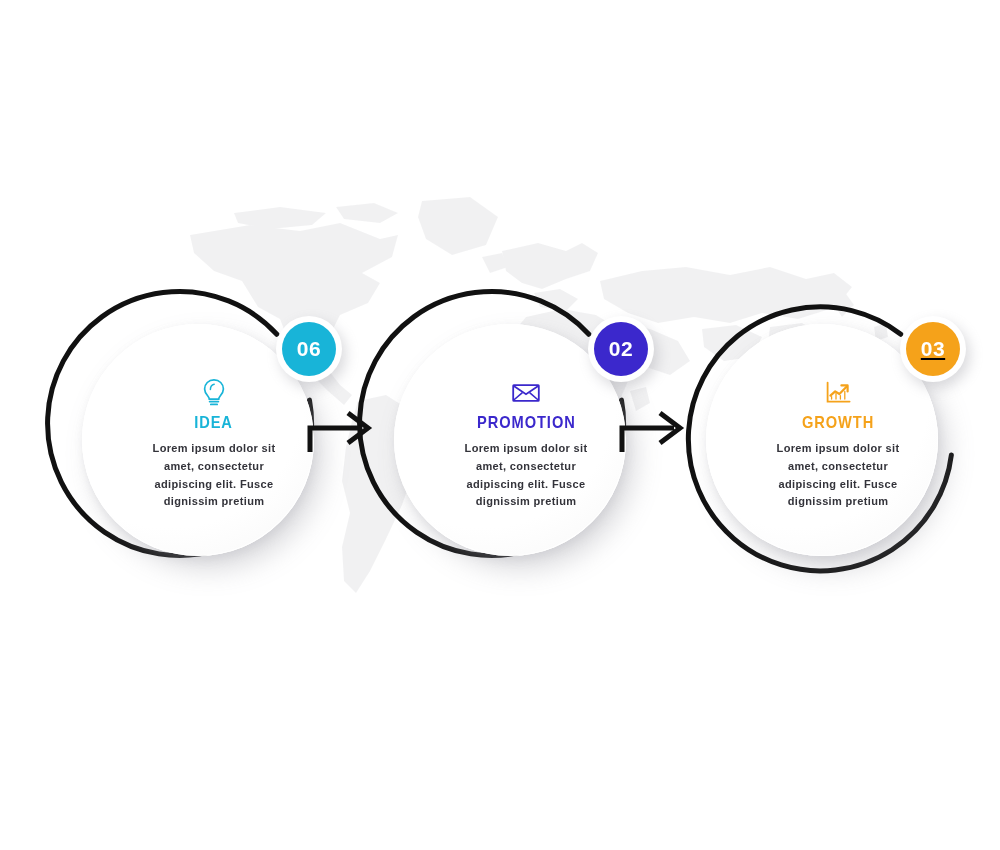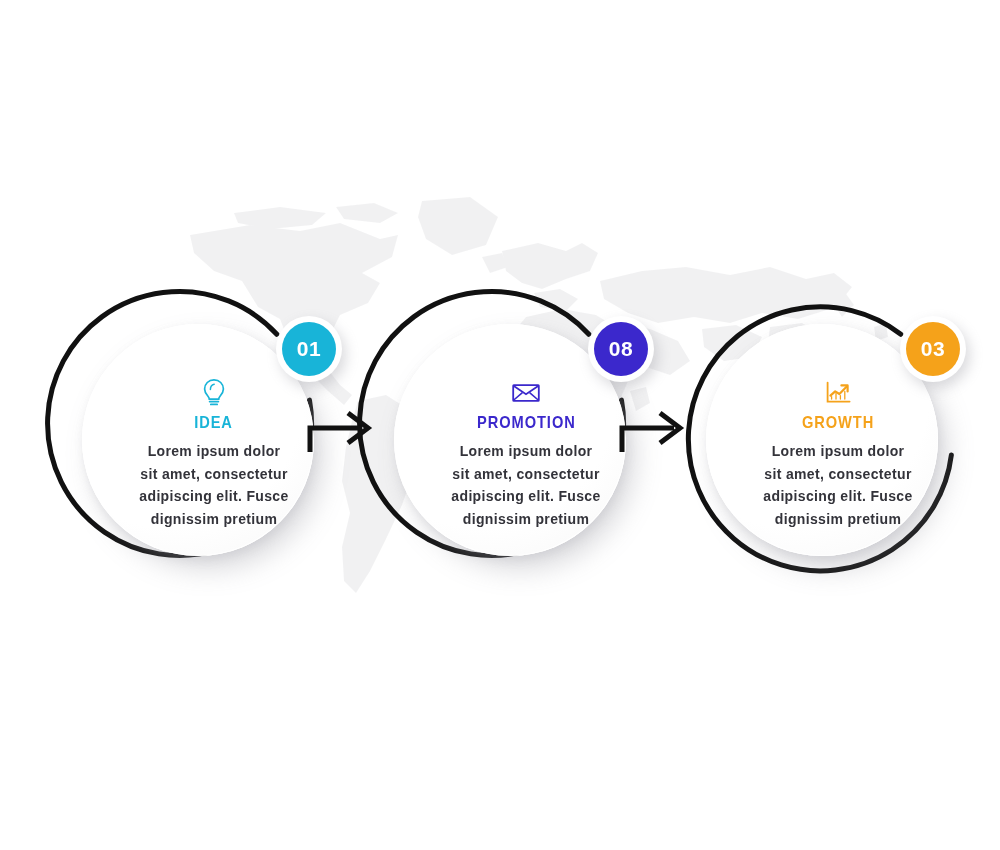--- a/index.html
+++ b/index.html
@@ -88,21 +88,21 @@
     font-weight: bold;
     font-size: 17px;
     letter-spacing: 1.1px;
     transform: scaleX(0.86);
     line-height: 1;
     margin-bottom: 9px;
   }
   .step-body {
     width: 150px;
     text-align: center;
-    font-size: 14px;
+    font-size: 11px;
     line-height: 1.62;
     font-weight: bold;
     letter-spacing: 0.35px;
     color: #33333a;
   }
 
   
   .badge {
     position: absolute;
     width: 66px;
@@ -205,21 +205,21 @@
                    h9.4 c0-1.2 .5-2 1.5-3.2 c1.4-1.6 3.2-3.7 3.2-7 C22.4 5.9 18.4 1.8 13 1.8 Z" fill="none" stroke="#18b4d8" stroke-width="1.7"></path>
           <path d="M8.6 23.6 h8.8" fill="none" stroke="#18b4d8" stroke-width="1.7" stroke-linecap="round"></path>
           <path d="M9.8 26.4 h6.4" fill="none" stroke="#18b4d8" stroke-width="1.7" stroke-linecap="round"></path>
           <path d="M9.4 11.4 c0-2.6 1.6-4.6 3.8-5.2" fill="none" stroke="#18b4d8" stroke-width="1.5" stroke-linecap="round"></path>
         </svg>
       </div>
       <div class="step-title" style="color:#18b4d8;">IDEA</div>
       <div class="step-body">Lorem ipsum dolor sit amet, consectetur adipiscing elit. Fusce dignissim pretium</div>
     </div>
     <div class="badge" style="left:208px; top:6px;">
-      <div class="badge-inner" style="background:#18b4d8;">01</div>
+      <div class="badge-inner" style="background:#18b4d8;">06</div>
     </div>
   </div>
 
   <div class="step" style="left:380px; top:310px;">
     <svg class="ring-svg" viewBox="0 0 288 288" xmlns="http://www.w3.org/2000/svg">
       <path d="M 230 44
                A 132 132 0 1 0 258 112" fill="none" stroke="#111111" stroke-width="5" stroke-linecap="round" transform="rotate(-4 144 144)"></path>
     </svg>
     <div class="disc"></div>
     <div class="content">
@@ -227,21 +227,21 @@
         <svg width="28" height="20" viewBox="0 0 28 20" xmlns="http://www.w3.org/2000/svg">
           <rect x="1.2" y="2.2" width="25.6" height="15.6" rx="0.6" fill="none" stroke="#3b28cc" stroke-width="1.8"></rect>
           <path d="M1.8 3 L14 11.2 L26.2 3" fill="none" stroke="#3b28cc" stroke-width="1.8"></path>
           <path d="M1.8 17 L10.4 9.6 M26.2 17 L17.6 9.6" fill="none" stroke="#3b28cc" stroke-width="1.6"></path>
         </svg>
       </div>
       <div class="step-title" style="color:#3b28cc;">PROMOTION</div>
       <div class="step-body">Lorem ipsum dolor sit amet, consectetur adipiscing elit. Fusce dignissim pretium</div>
     </div>
     <div class="badge" style="left:208px; top:6px;">
-      <div class="badge-inner" style="background:#3b28cc;">08</div>
+      <div class="badge-inner" style="background:#3b28cc;">02</div>
     </div>
   </div>
 
   <div class="step" style="left:692px; top:310px;">
     <svg class="ring-svg" viewBox="0 0 288 288" xmlns="http://www.w3.org/2000/svg">
       <path d="M 230 44
                A 132 132 0 1 0 272 168" fill="none" stroke="#111111" stroke-width="5" stroke-linecap="round" transform="rotate(-4 144 144)"></path>
     </svg>
     <div class="disc"></div>
     <div class="content">
@@ -249,18 +249,18 @@
         <svg width="26" height="24" viewBox="0 0 26 24" xmlns="http://www.w3.org/2000/svg">
           <path d="M2.6 1.6 V20.6 H24.6" fill="none" stroke="#f5a21a" stroke-width="1.8" stroke-linecap="round"></path>
           <path d="M5.4 14.6 L10.2 10.4 L14.4 13 L22 5.2" fill="none" stroke="#f5a21a" stroke-width="2.2" stroke-linecap="round" stroke-linejoin="round"></path>
           <path d="M16.4 4.4 H22.6 V10.4" fill="none" stroke="#f5a21a" stroke-width="2.2" stroke-linecap="round" stroke-linejoin="round"></path>
           <path d="M6.6 18 V15.6 M11 18 V12.4 M15.4 18 V14.6 M19.8 18 V10.4" fill="none" stroke="#f5a21a" stroke-width="1.3" stroke-linecap="round"></path>
         </svg>
       </div>
       <div class="step-title" style="color:#f5a21a;">GROWTH</div>
       <div class="step-body">Lorem ipsum dolor sit amet, consectetur adipiscing elit. Fusce dignissim pretium</div>
     </div>
-    <div class="badge" style="left:208px; top:6px;">
+    <div class="badge" style="left:208px; top:6px;text-decoration:underline;">
       <div class="badge-inner" style="background:#f5a21a;">03</div>
     </div>
   </div>
 
 </div>
 
 </body></html>

